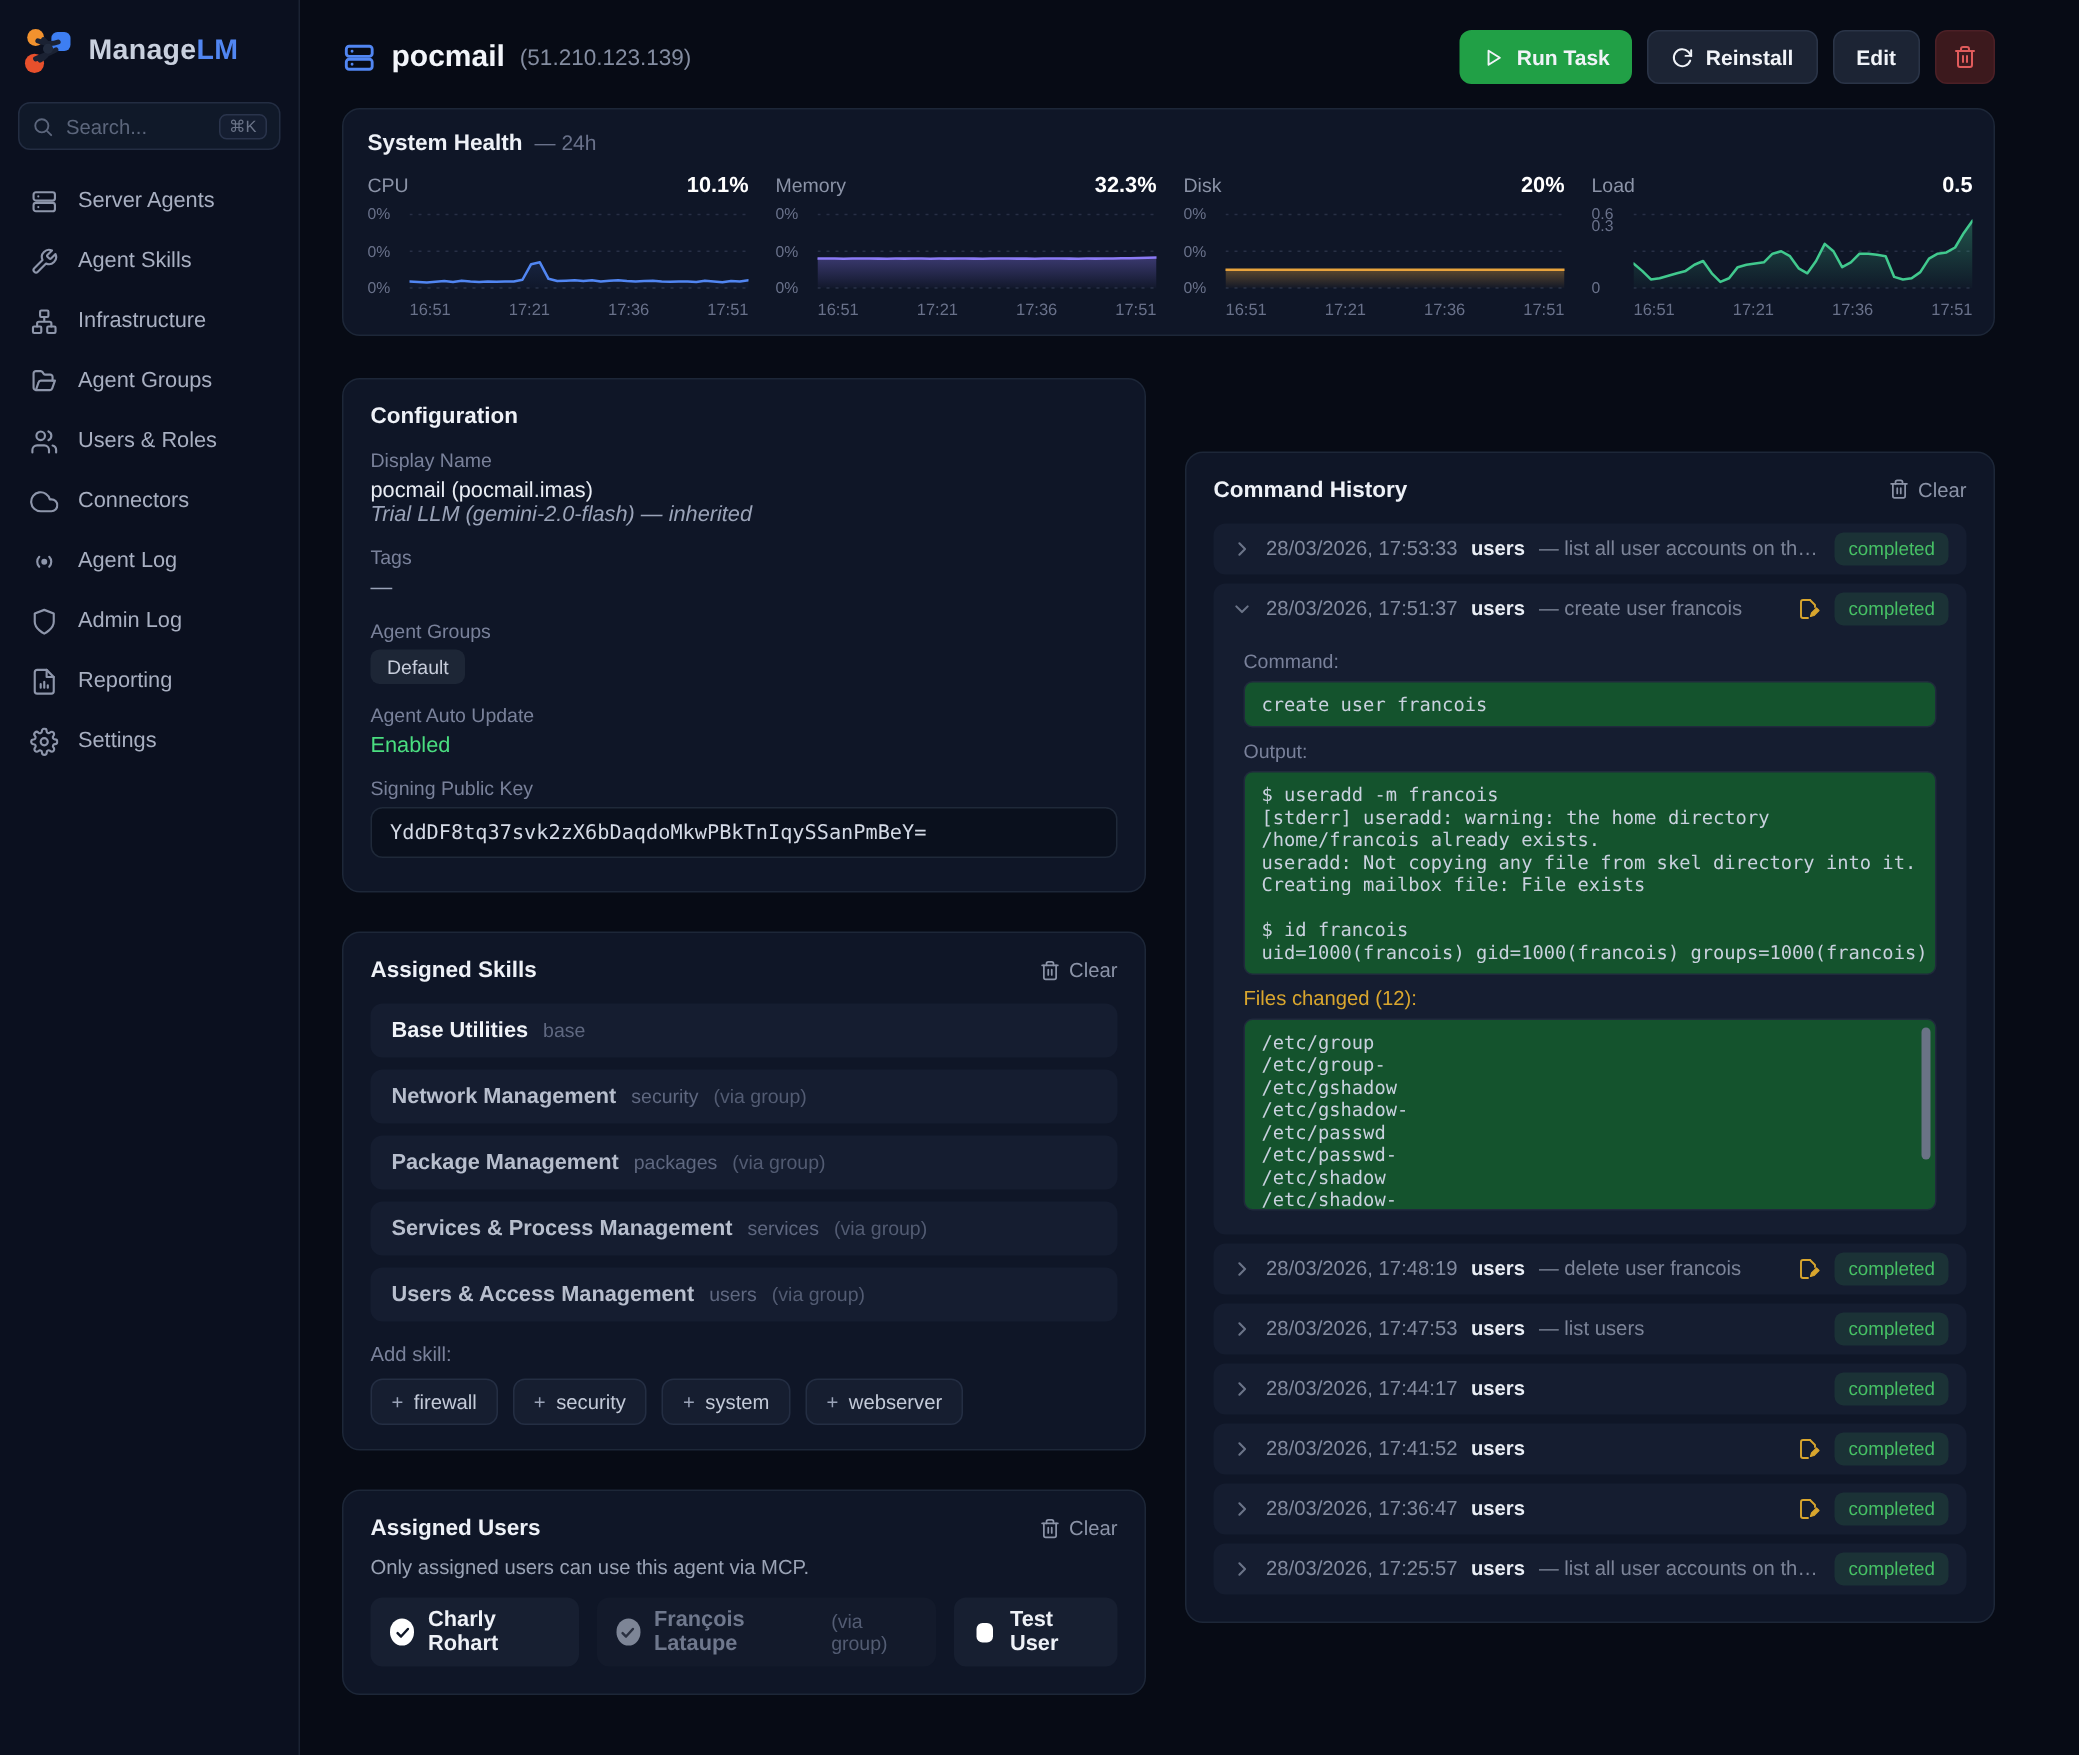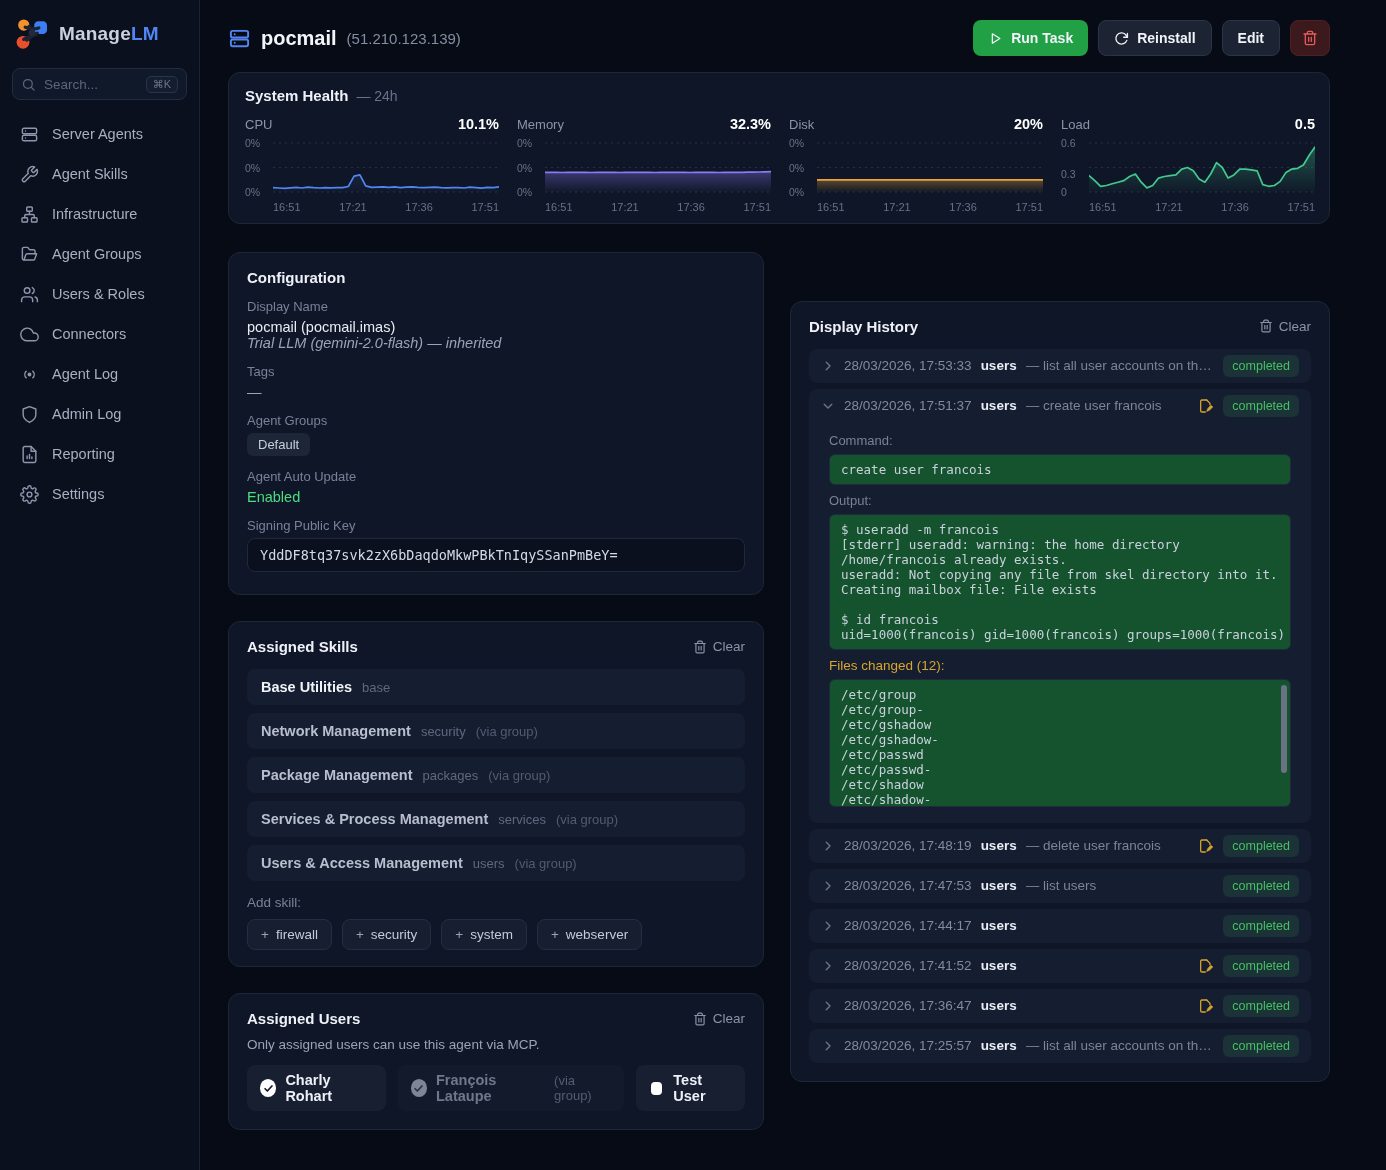--- a/index.html
+++ b/index.html
@@ -387,21 +387,21 @@
           </div>
         </div>
         <div class="chart">
           <div class="chart-head">
        <span class="cname">Load</span>
        <span class="cval">0.5</span>
      </div>
      <div class="chart-body">
        <div class="ylabels">
               <span style="top:7px">0.6</span>
-              <span style="top:38px">0.3</span>
+              <span style="top:15px">0.3</span>
               <span style="top:56px">0</span>
             </div>
        <svg width="226" height="62">
          <defs>
                 <linearGradient id="grad3" x1="0" y1="0" x2="0" y2="1">
            <stop offset="0%" stop-color="#41c98e" stop-opacity="0.35"></stop>
            <stop offset="100%" stop-color="#41c98e" stop-opacity="0.02"></stop>
          </linearGradient>
               </defs>
          <line x1="0" y1="7" x2="226" y2="7" stroke="#39425a" stroke-width="1" stroke-dasharray="2 4" opacity="0.6"></line>
@@ -538,21 +538,21 @@
               <span class="cdot"></span>
               <span>Test User</span>
             </div>
           </div>
       </section>
     </div>
 
     <div class="col-right">
       <section class="card history">
         <div class="card-head">
-          <span class="card-title">Display History</span>
+          <span class="card-title">Command History</span>
           <button class="clear-btn">
             <span>
                 <svg viewBox="0 0 24 24" fill="none" stroke="currentColor" stroke-width="2" stroke-linecap="round" stroke-linejoin="round" width="14" height="14">
                   <path d="M3 6h18"></path>
                   <path d="M19 6v14a2 2 0 0 1-2 2H7a2 2 0 0 1-2-2V6"></path>
                   <path d="M8 6V4a2 2 0 0 1 2-2h4a2 2 0 0 1 2 2v2"></path>
                   <path d="M10 11v6M14 11v6"></path>
                 </svg>
               </span>
             <span>Clear</span>

